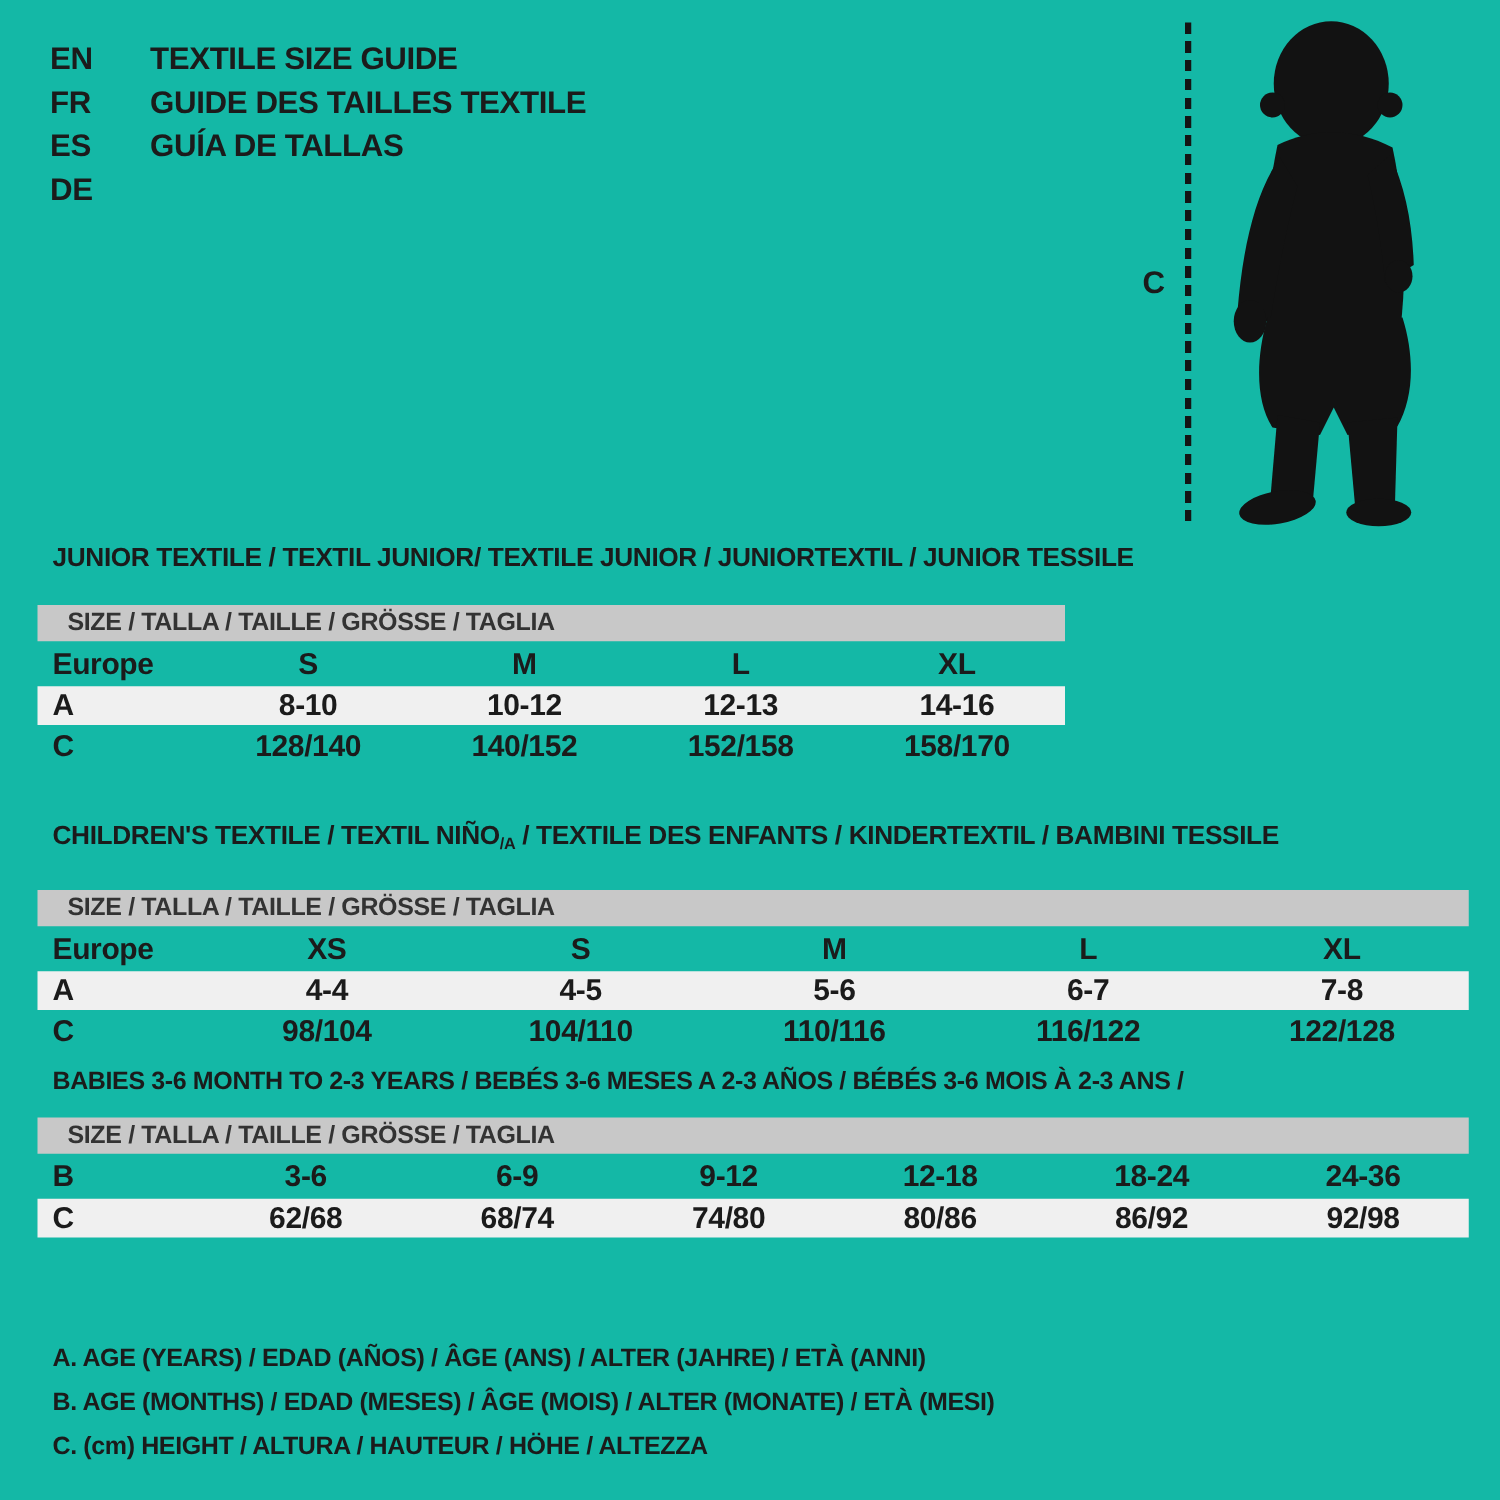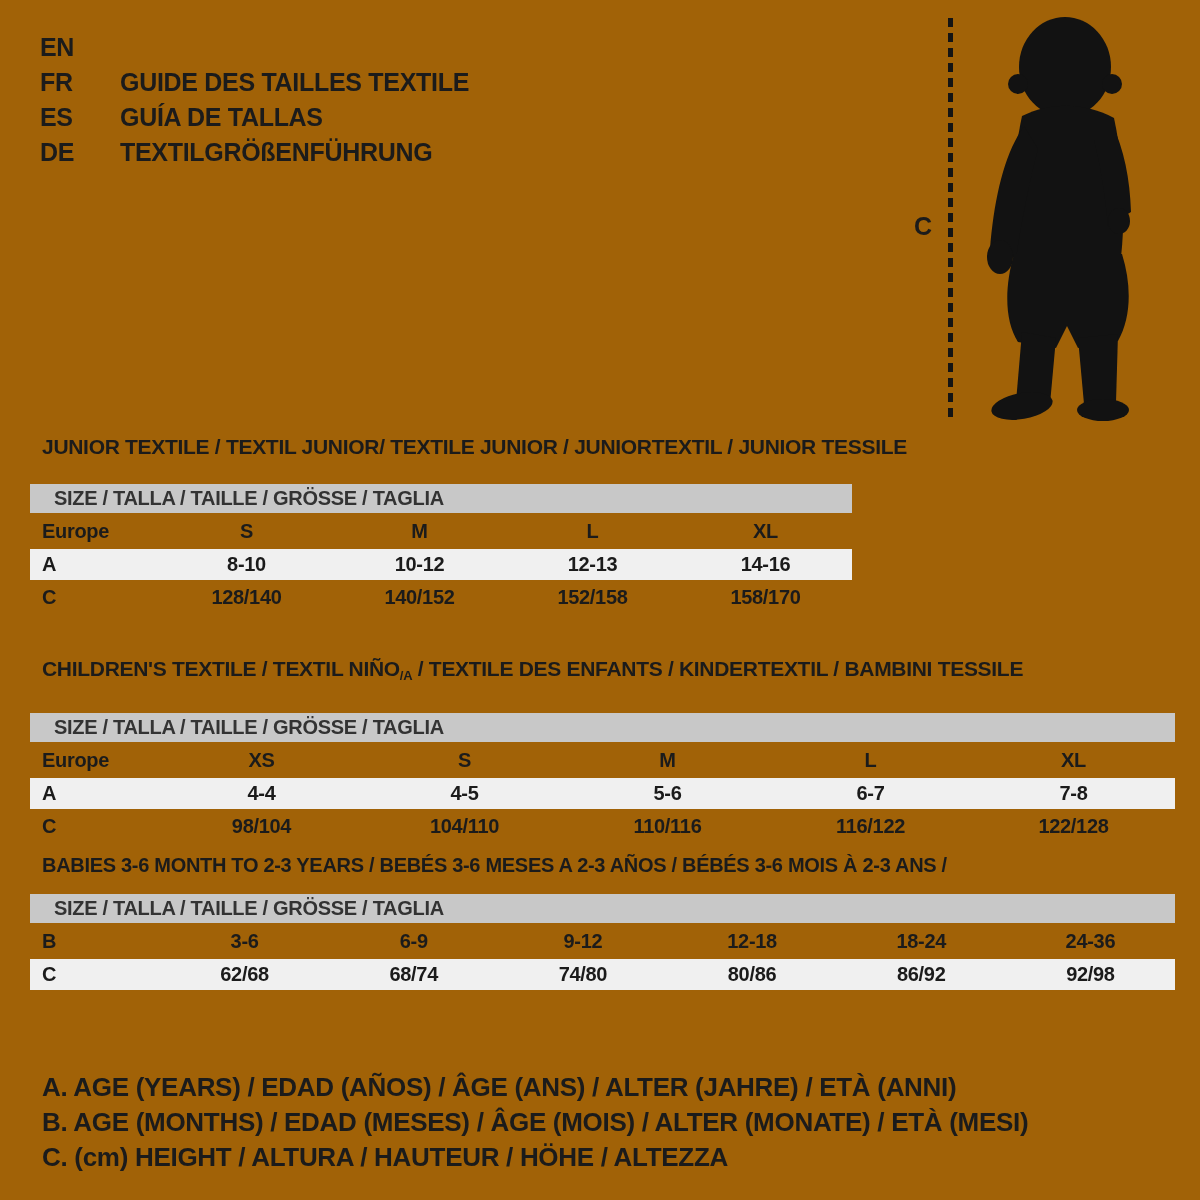--- a/index.html
+++ b/index.html
@@ -1,19 +1,19 @@
 <!DOCTYPE html>
 <html><head>
 <meta charset="utf-8">
 <style>
   html,body { margin:0; padding:0; }
   .page {
     position:relative;
     width:1200px; height:1200px;
-    background:#a16207;
+    background:#14b8a6;
     font-family:"Liberation Sans", sans-serif;
     font-weight:bold;
     color:#1b1b1b;
     overflow:hidden;
     font-stretch:condensed;
     letter-spacing:-0.3px;
   }
 
   
   .langs { position:absolute; top:30px; left:40px; }
@@ -33,57 +33,57 @@
   
   .section { position:absolute; left:30px; }
   .sec-title { font-size:21px; margin:0 0 0 12px; line-height:26px; white-space:nowrap; }
   .sec-title .subsz { font-size:13px; vertical-align:-4px; }
   .sizebar {
     height:29px; background:#c8c8c8; color:#333333;
     display:flex; align-items:center; padding-left:24px;
     font-size:20px; white-space:nowrap;
   }
   .tbl { margin-top:3px; }
-  .trow { display:flex; height:31px; align-items:center; font-size:20px; margin-bottom:2px;justify-content:center; }
+  .trow { display:flex; height:31px; align-items:center; font-size:24px; margin-bottom:2px;justify-content:center; }
   .trow.alt { background:#f0f0f0; }
   .tlabel { width:130px; padding-left:12px; box-sizing:border-box; }
   .tval { flex:1; text-align:center; }
 
   #sec-junior   { top:434px; width:822px; }
   #sec-junior   .sizebar { margin-top:24px; }
   #sec-children { top:640px; width:1145px;margin-top:16px; }
   #sec-children .sizebar { margin-top:24px; }
   #sec-babies   { top:848px; width:1145px; }
   #sec-babies   .sec-title { font-size:20px; line-height:34px; margin-bottom:0; }
   #sec-babies   .sizebar { margin-top:12px; }
 
   
   .legend { position:absolute; top:1070px; left:42px; }
-  .legend-line { font-size:26px; line-height:35px; white-space:nowrap; }
+  .legend-line { font-size:20px; line-height:35px; white-space:nowrap; }
 </style>
 </head>
 <body>
 
 <div class="page">
 
   <div class="langs">
     <div class="lang-row">
       <span class="lang-code">EN</span>
+      <span class="lang-title">TEXTILE SIZE GUIDE</span>
     </div>
     <div class="lang-row">
       <span class="lang-code">FR</span>
       <span class="lang-title">GUIDE DES TAILLES TEXTILE</span>
     </div>
     <div class="lang-row">
       <span class="lang-code">ES</span>
       <span class="lang-title">GUÍA DE TALLAS</span>
     </div>
     <div class="lang-row">
       <span class="lang-code">DE</span>
-      <span class="lang-title">TEXTILGRÖßENFÜHRUNG</span>
     </div>
   </div>
 
   <div class="figure">
     <div class="dash-line"></div>
     <div class="c-label">C</div>
     <svg width="190" height="410" viewBox="0 0 190 410">
       <g fill="#121212">
         <ellipse cx="93" cy="53" rx="46" ry="50"></ellipse>
         <circle cx="46" cy="70" r="10"></circle>

